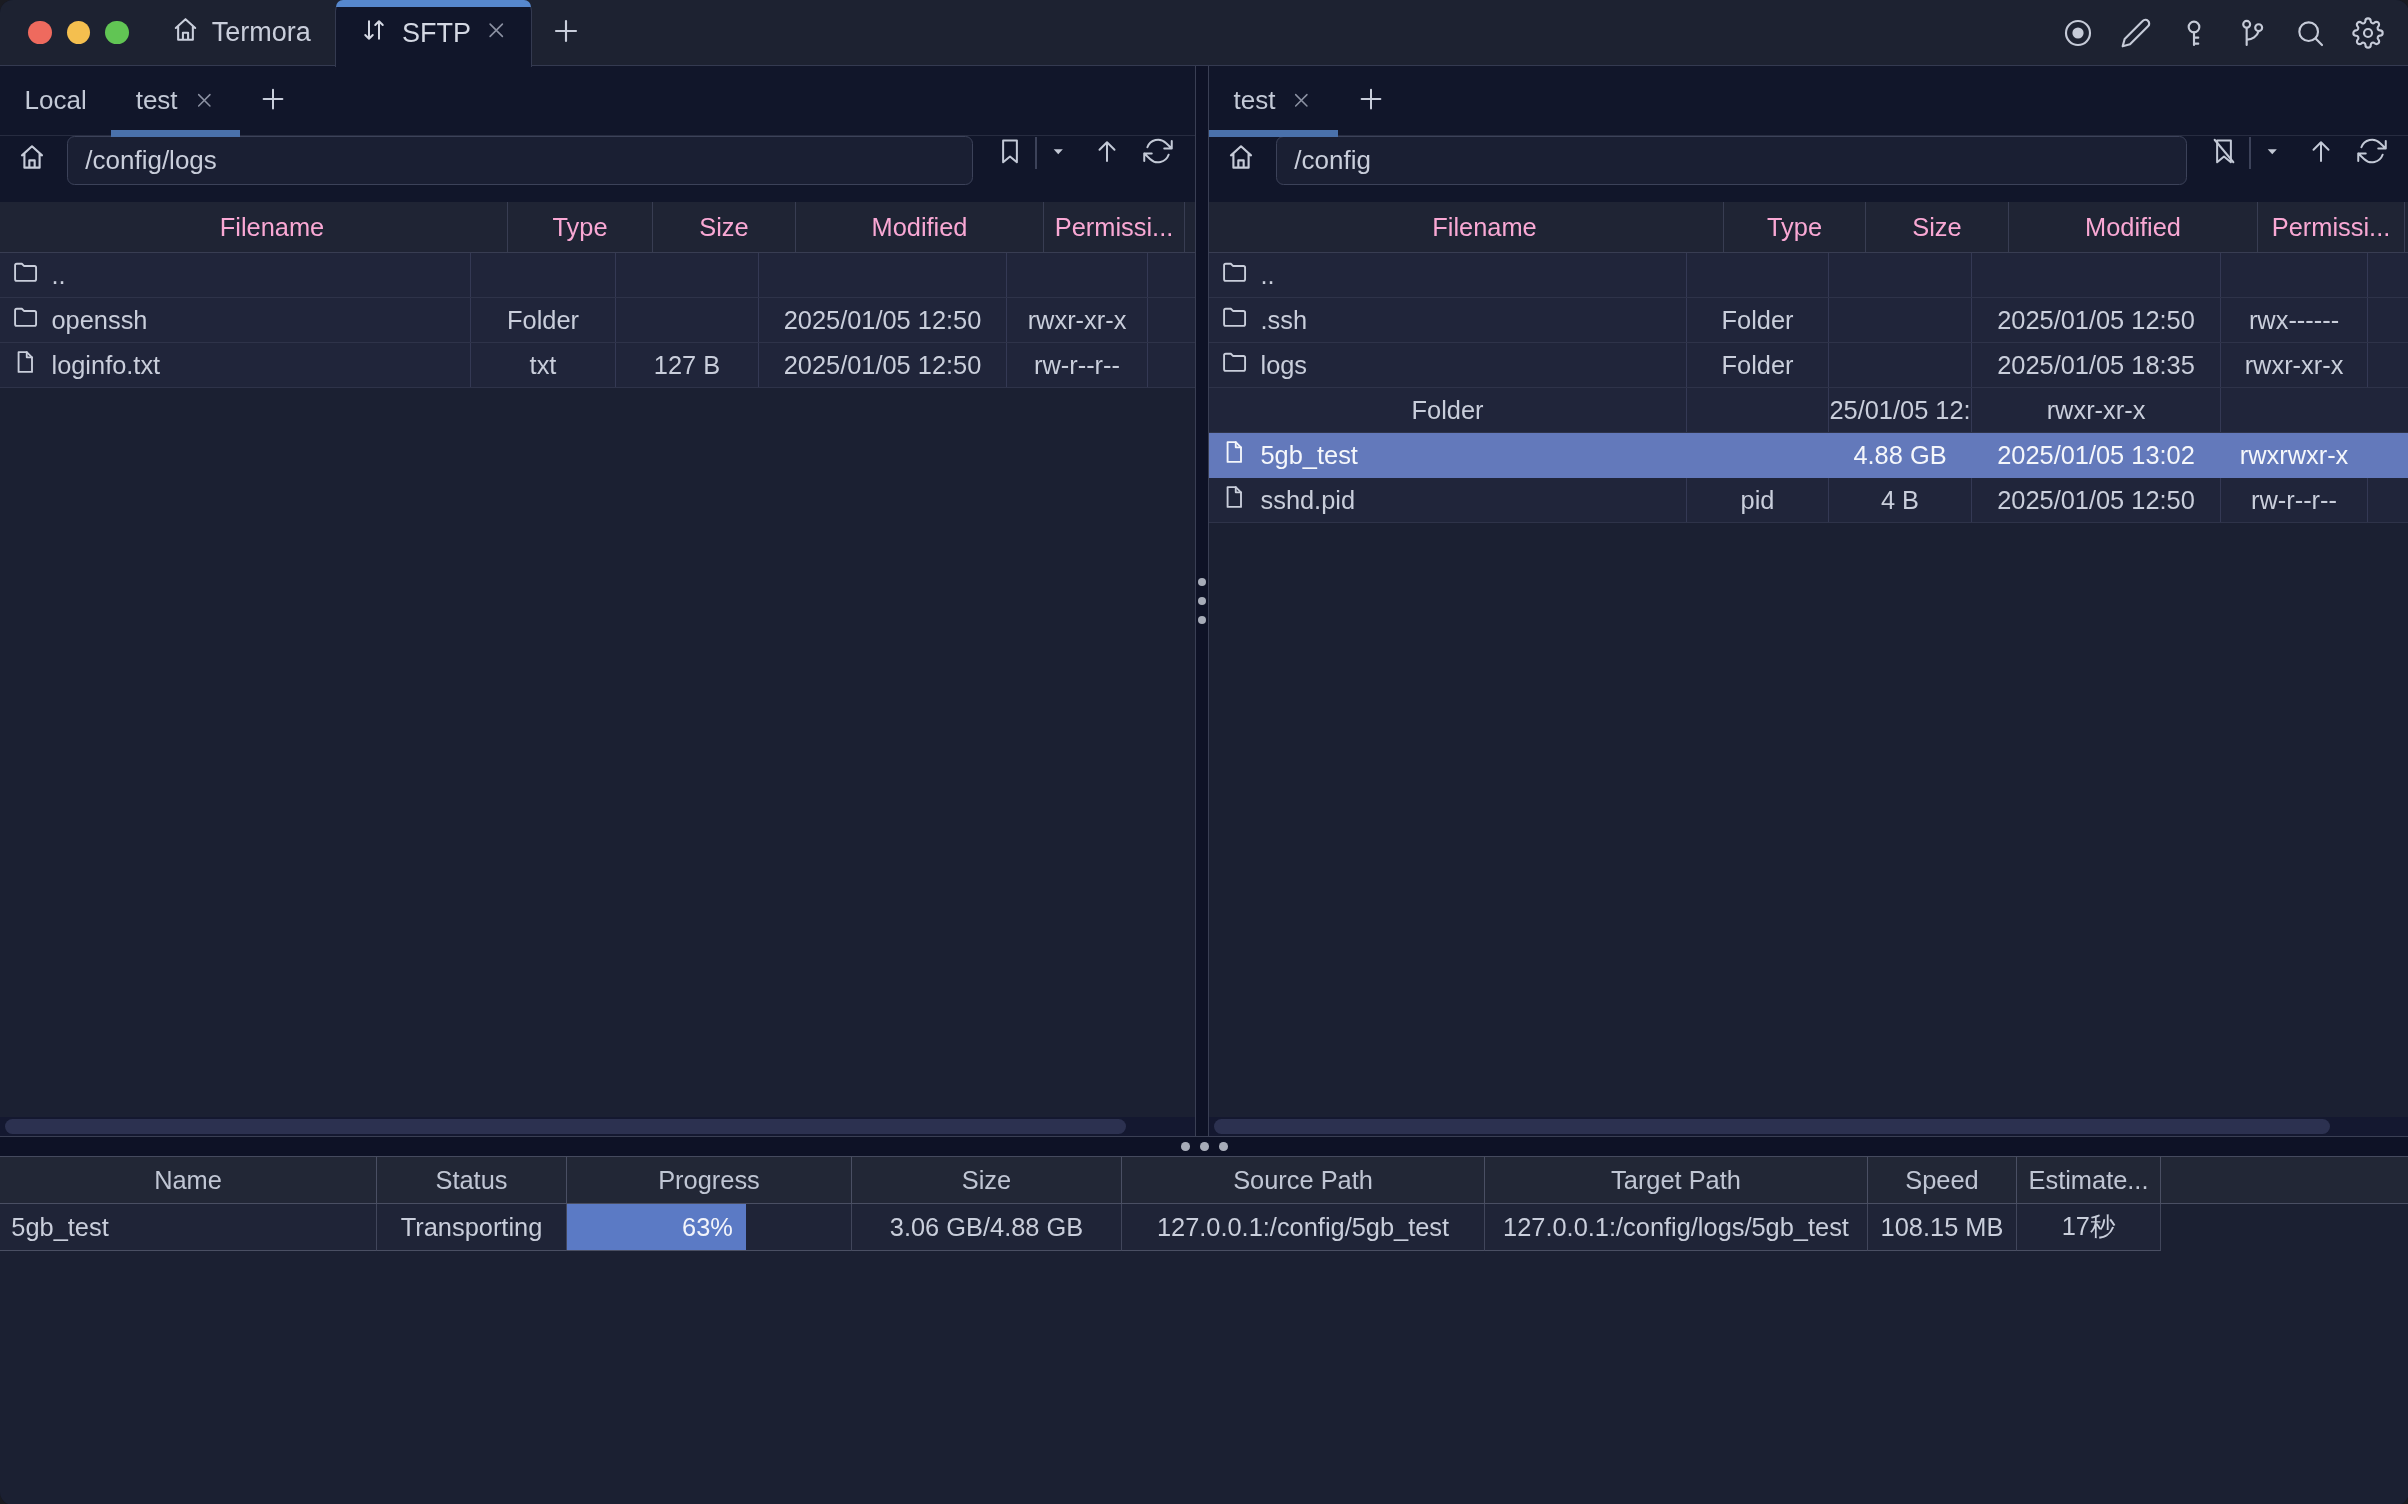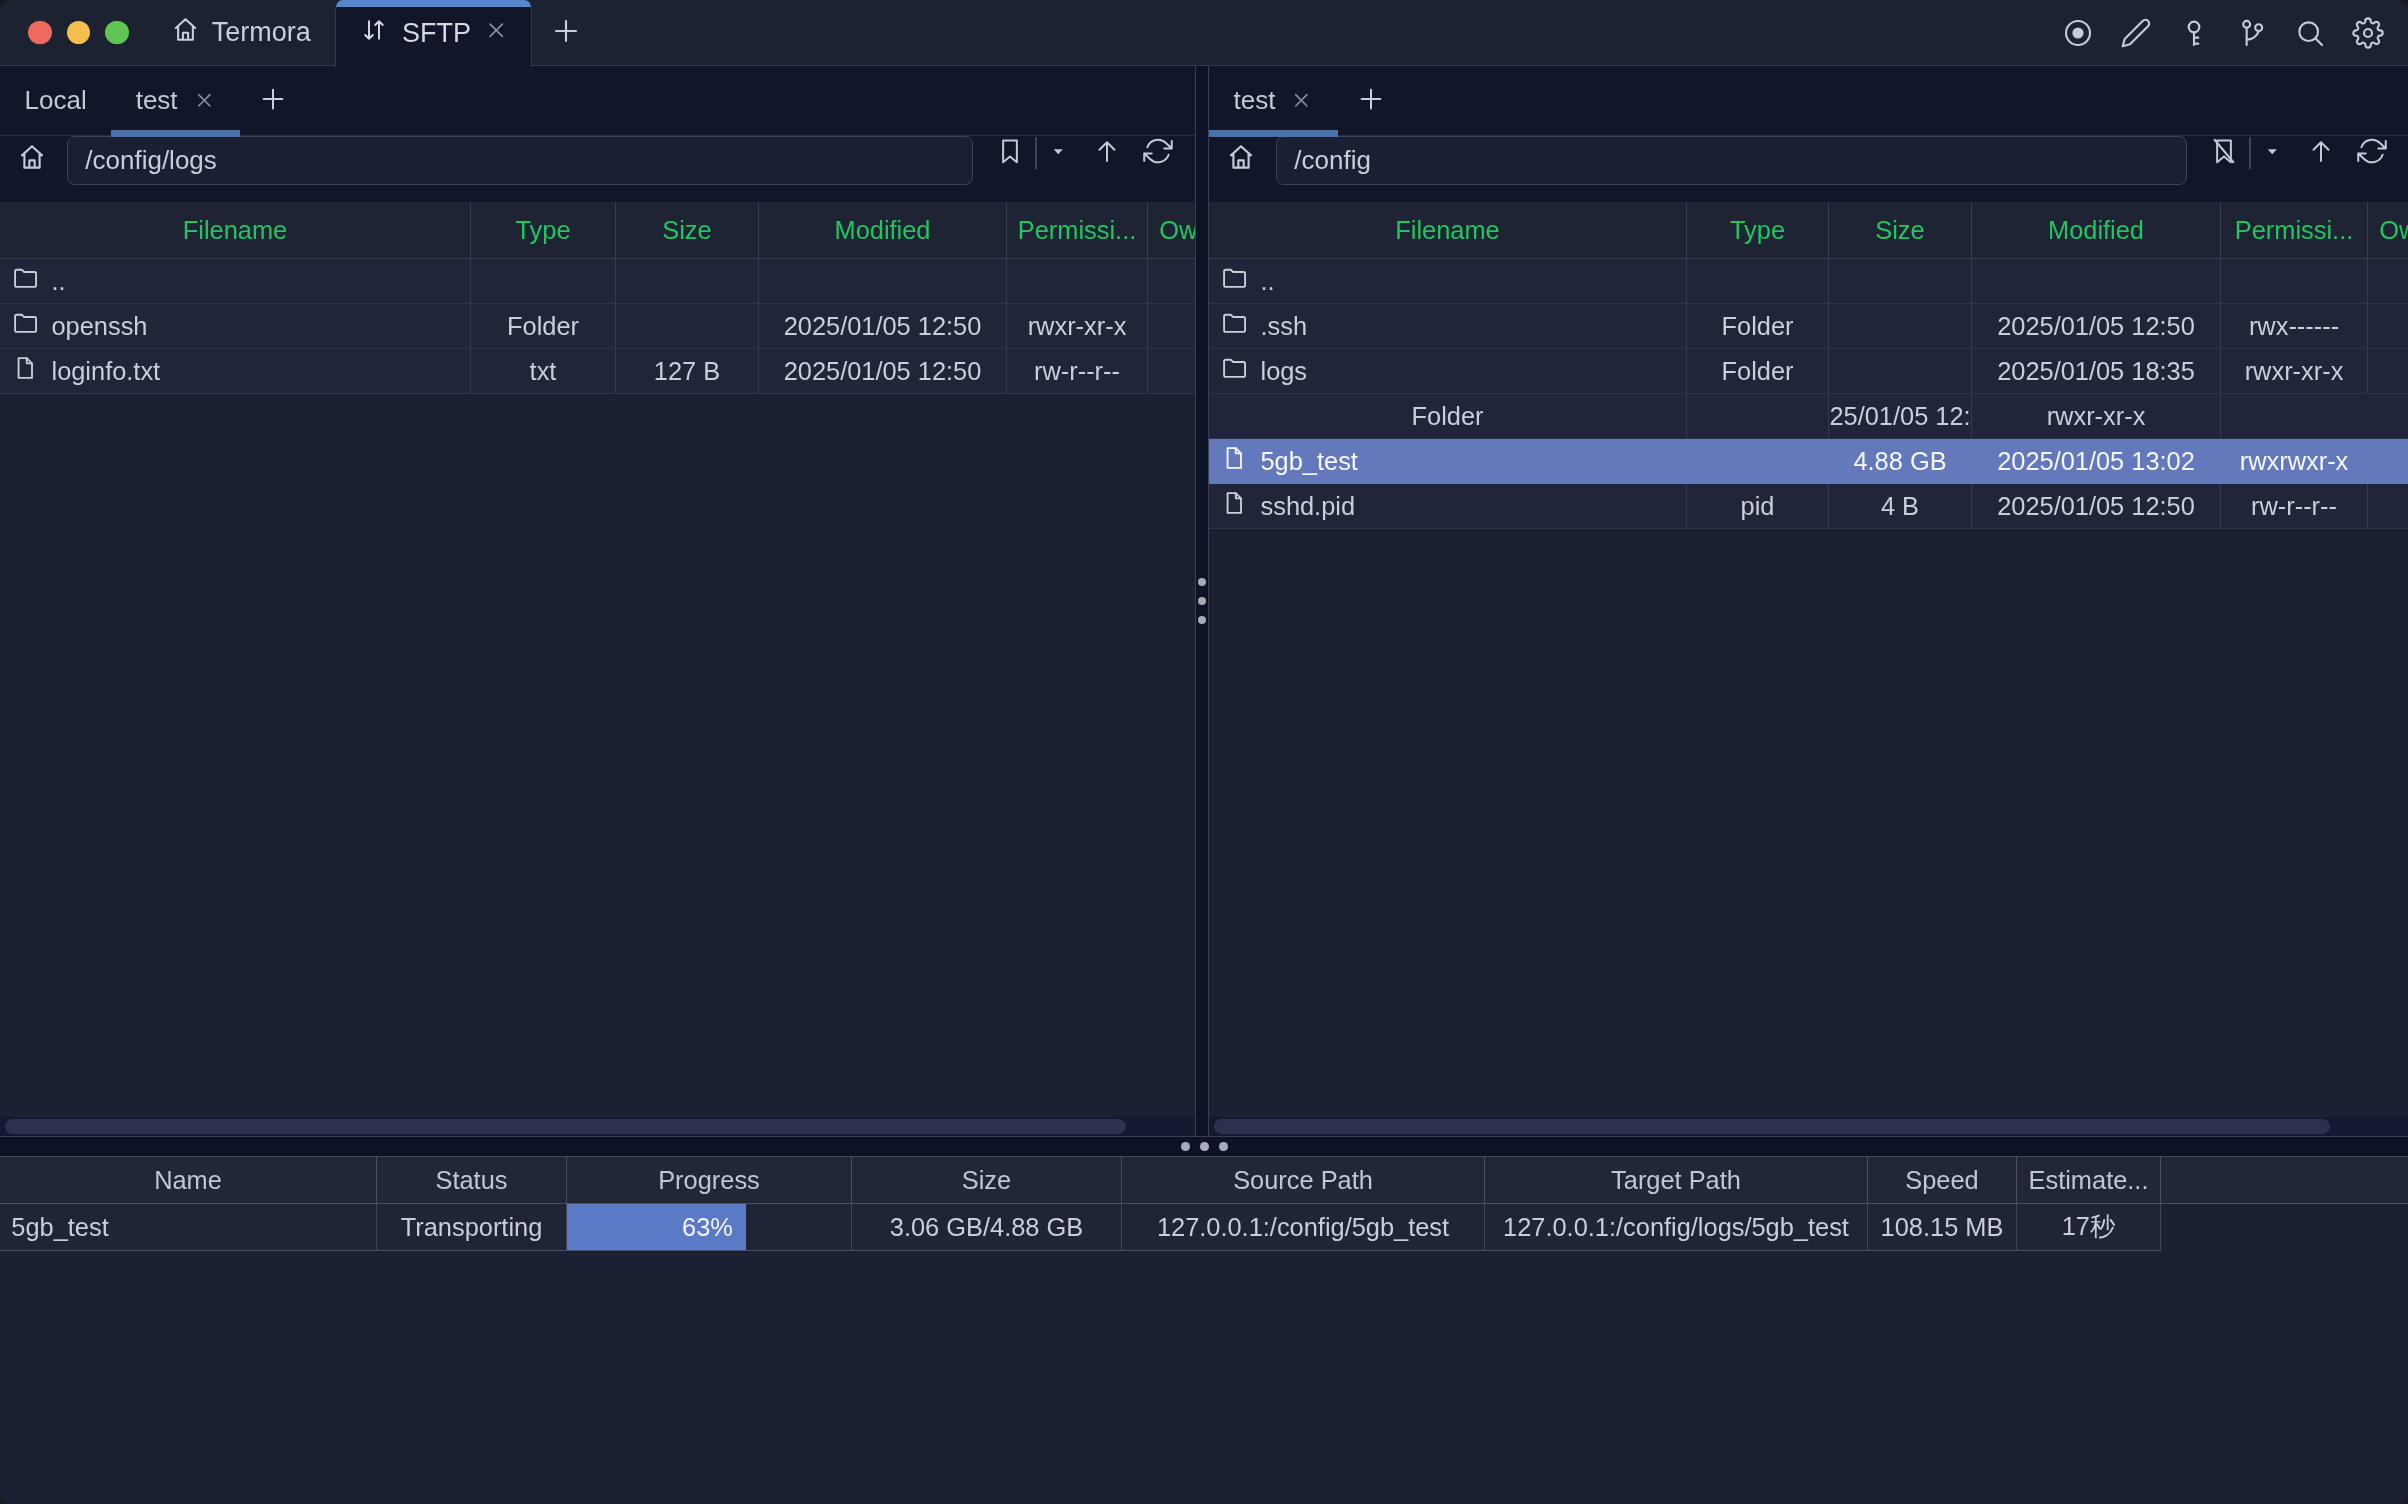--- a/index.html
+++ b/index.html
@@ -45,22 +45,22 @@
   .pathbar{height:66px;display:flex;align-items:flex-start;gap:15px;padding:0 15px 0 11.3px;}
   .home-btn{display:flex;align-items:center;justify-content:center;width:41px;height:41px;color:#c6cbd8;background:none;border:none;padding:0;}
   .path-input{flex:1;min-width:0;height:49px;background:#1a1f33;border:1.9px solid #3c4259;border-radius:7.5px;
     color:#c9cedb;font-size:26px;padding:0 17px;outline:none;font-family:"Liberation Sans",sans-serif;}
   .ptools{display:flex;align-items:center;gap:21px;color:#c3c9d6;padding:0 7.5px;}
   .bk-group{display:flex;align-items:center;gap:9.4px;}
   .bk-sep{width:1.9px;height:32px;background:#3c4259;}
 
   
   .ftable{flex:1;position:relative;display:flex;flex-direction:column;background:#1b2032;min-width:0;}
-  .fhead{display:grid;grid-template-columns:var(--cols);height:57px;background:#1f2434;
-    border-bottom:1.9px solid #383d52;font-size:25.4px;color:#22c55e;}
+  .fhead{display:grid;grid-template-columns:var(--cols);height:51px;background:#1f2434;
+    border-bottom:1.9px solid #383d52;font-size:25.4px;color:#f9a8d4;padding-left:37px;}
   .hcell{display:flex;align-items:center;justify-content:center;border-right:1.9px solid #383d52;
     overflow:hidden;white-space:nowrap;}
   .hcell:last-child{border-right:none;justify-content:flex-start;padding-left:11.3px;}
   .frow{display:grid;grid-template-columns:var(--cols);height:45px;background:#20253a;
     border-bottom:1.9px solid #2e3349;font-size:25.4px;color:#c9cedb;}
   .fcell{display:flex;align-items:center;justify-content:center;border-right:1.9px solid #343954;
     overflow:hidden;white-space:nowrap;}
   .fcell:last-child{border-right:none;}
   .fcell.name{justify-content:flex-start;padding:0 11.3px;gap:12.2px;}
   .frow.selected{background:var(--sel,#6379bb);color:#f5f7fb;border-bottom-color:transparent;}

